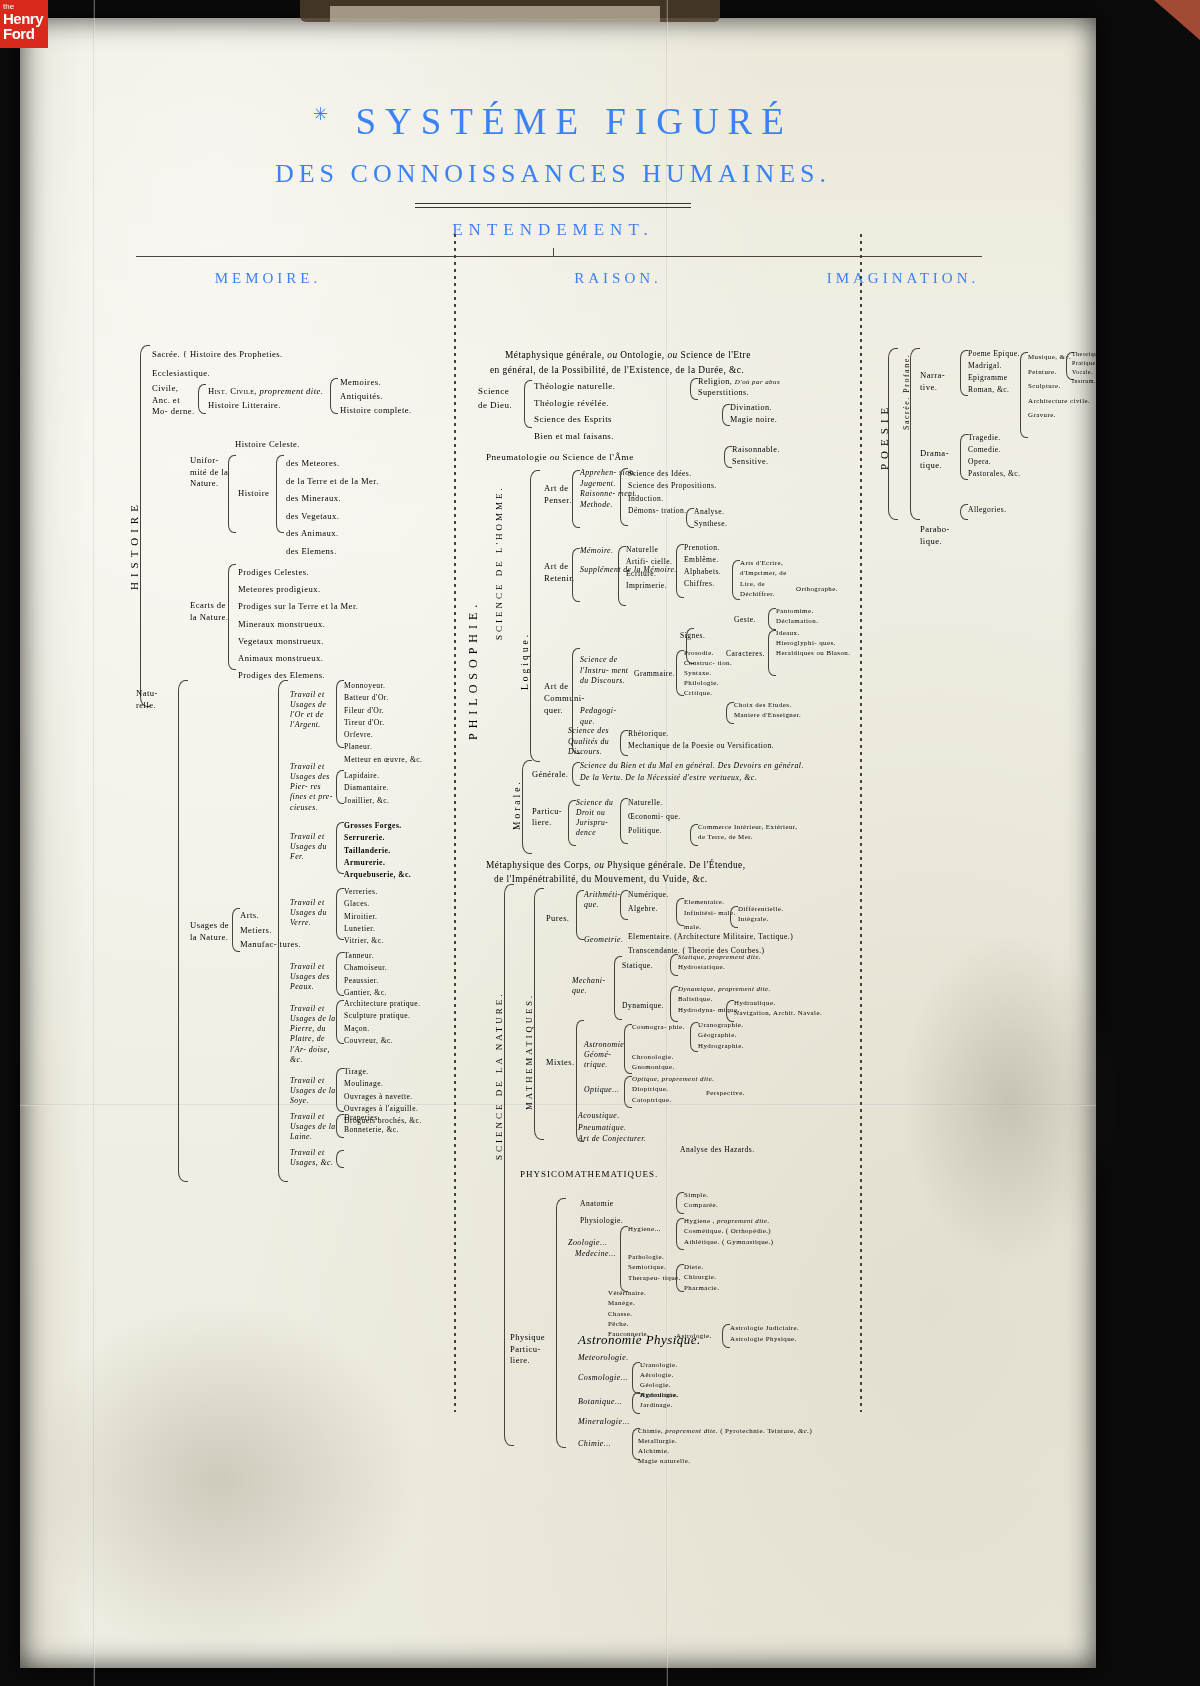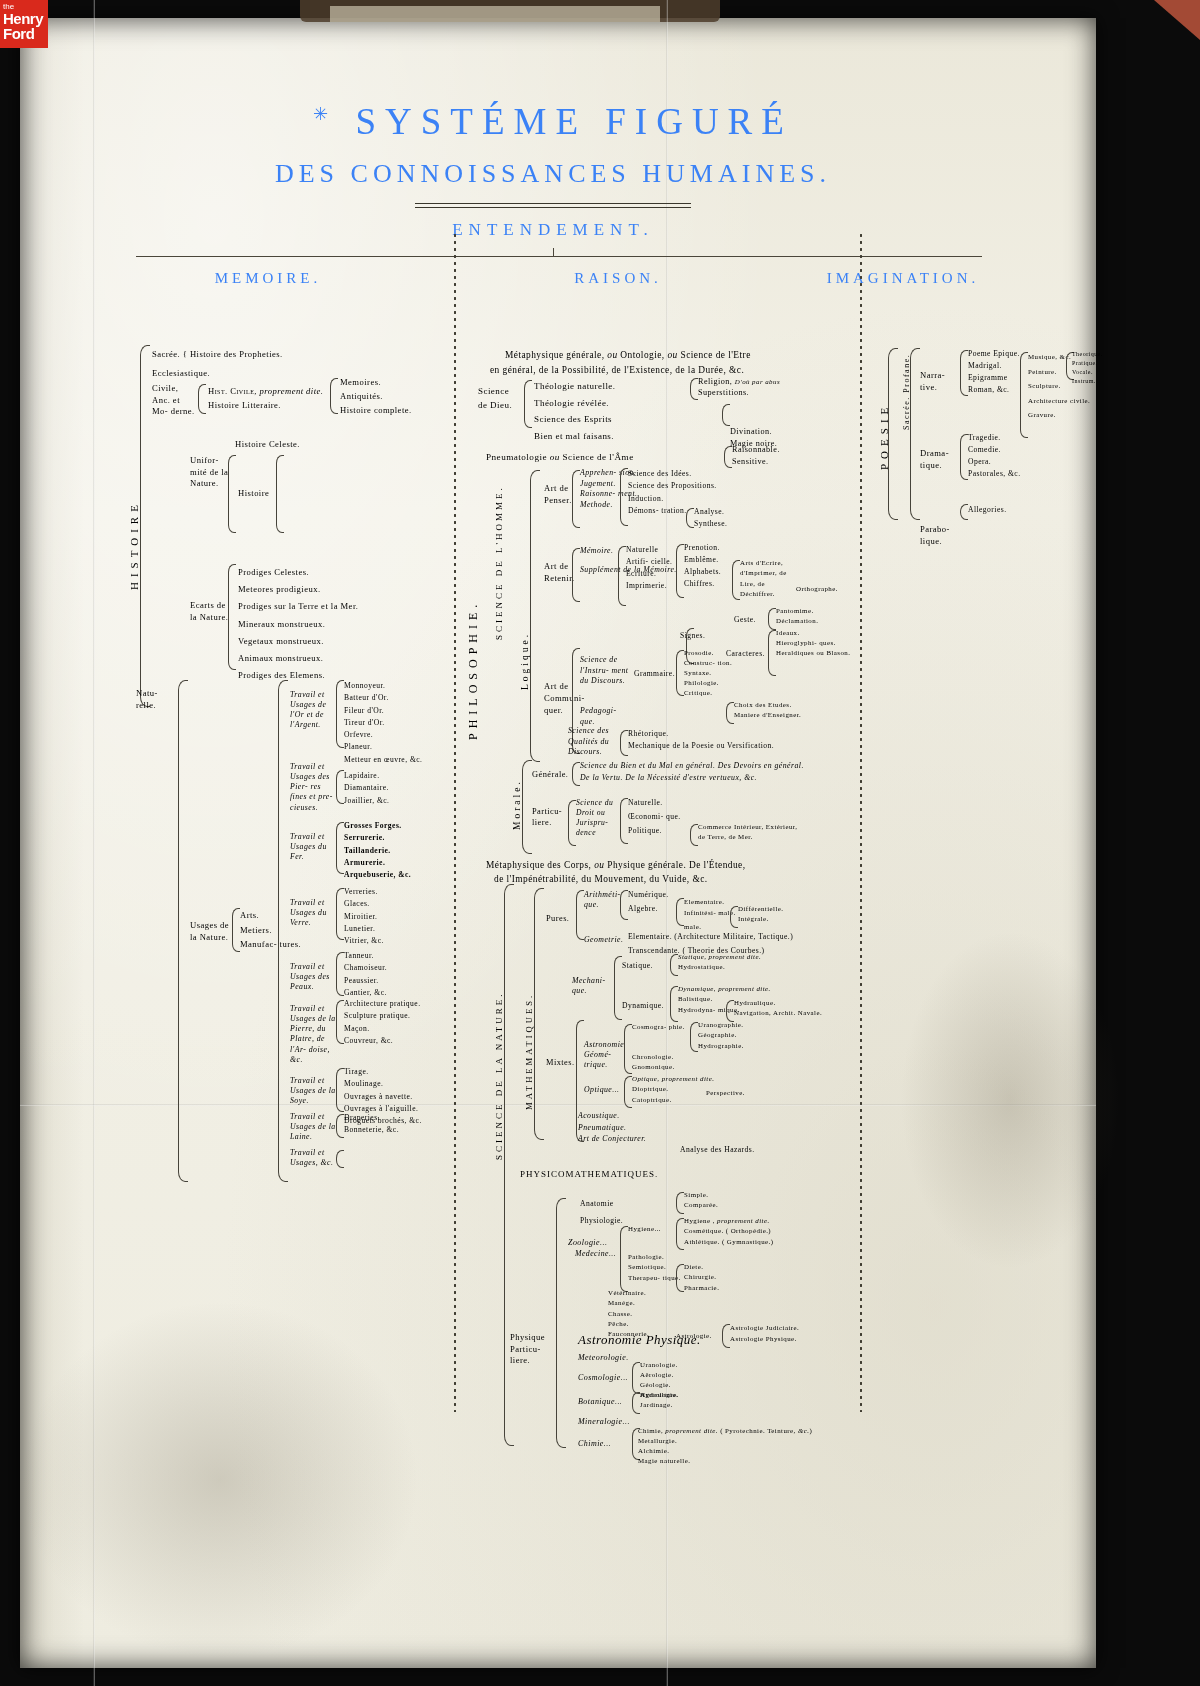--- a/index.html
+++ b/index.html
@@ -120,20 +120,28 @@
   <div class="tree" style="left:340px;top:376px;">Memoires.</div>
   <div class="tree" style="left:340px;top:390px;">Antiquités.</div>
   <div class="tree" style="left:340px;top:404px;">Histoire complete.</div>
 
   <div class="tree" style="left:235px;top:438px;">Histoire Celeste.</div>
 
   <div class="tree" style="left:190px;top:455px;width:44px;white-space:normal;line-height:1.35;">Unifor- mité de la Nature.</div>
   <div class="b2" style="left:228px;top:455px;height:76px;"></div>
   <div class="tree" style="left:238px;top:487px;">Histoire</div>
   <div class="b2" style="left:276px;top:455px;height:76px;"></div>
+  <div class="tree" style="left:286px;top:455px;line-height:2.05;">
+    <span class="row">des Meteores.</span>
+    <span class="row">de la Terre et de la Mer.</span>
+    <span class="row">des Mineraux.</span>
+    <span class="row">des Vegetaux.</span>
+    <span class="row">des Animaux.</span>
+    <span class="row">des Elemens.</span>
+  </div>
 
   <div class="tree" style="left:190px;top:600px;width:44px;white-space:normal;line-height:1.35;">Ecarts de la Nature.</div>
   <div class="b2" style="left:228px;top:564px;height:104px;"></div>
   <div class="tree" style="left:238px;top:564px;line-height:2.0;">
     <span class="row">Prodiges Celestes.</span>
     <span class="row">Meteores prodigieux.</span>
     <span class="row">Prodiges sur la Terre et la Mer.</span>
     <span class="row">Mineraux monstrueux.</span>
     <span class="row">Vegetaux monstrueux.</span>
     <span class="row">Animaux monstrueux.</span>
@@ -246,21 +254,21 @@
     <span class="row">Théologie révélée.</span>
     <span class="row">Science des Esprits</span>
     <span class="row">Bien et mal faisans.</span>
   </div>
   <div class="b2" style="left:690px;top:378px;height:20px;"></div>
   <div class="tree" style="left:698px;top:376px;font-size:8.2px;line-height:1.35;">
     <span class="row">Religion, <span class="xsmall it">D'où par abus</span></span>
     <span class="row">Superstitions.</span>
   </div>
   <div class="b2" style="left:722px;top:404px;height:20px;"></div>
-  <div class="tree" style="left:730px;top:402px;font-size:8.2px;line-height:1.45;margin-top:24px;">
+  <div class="tree" style="left:730px;top:402px;font-size:8.2px;line-height:1.45;">
     <span class="row">Divination.</span>
     <span class="row">Magie noire.</span>
   </div>
 
   <div class="tree" style="left:486px;top:450px;font-size:9.2px;">
     Pneumatologie <span class="it">ou</span> Science de l'Âme
   </div>
   <div class="b2" style="left:724px;top:446px;height:20px;"></div>
   <div class="tree" style="left:732px;top:444px;font-size:8.2px;line-height:1.45;">
     <span class="row">Raisonnable.</span>

